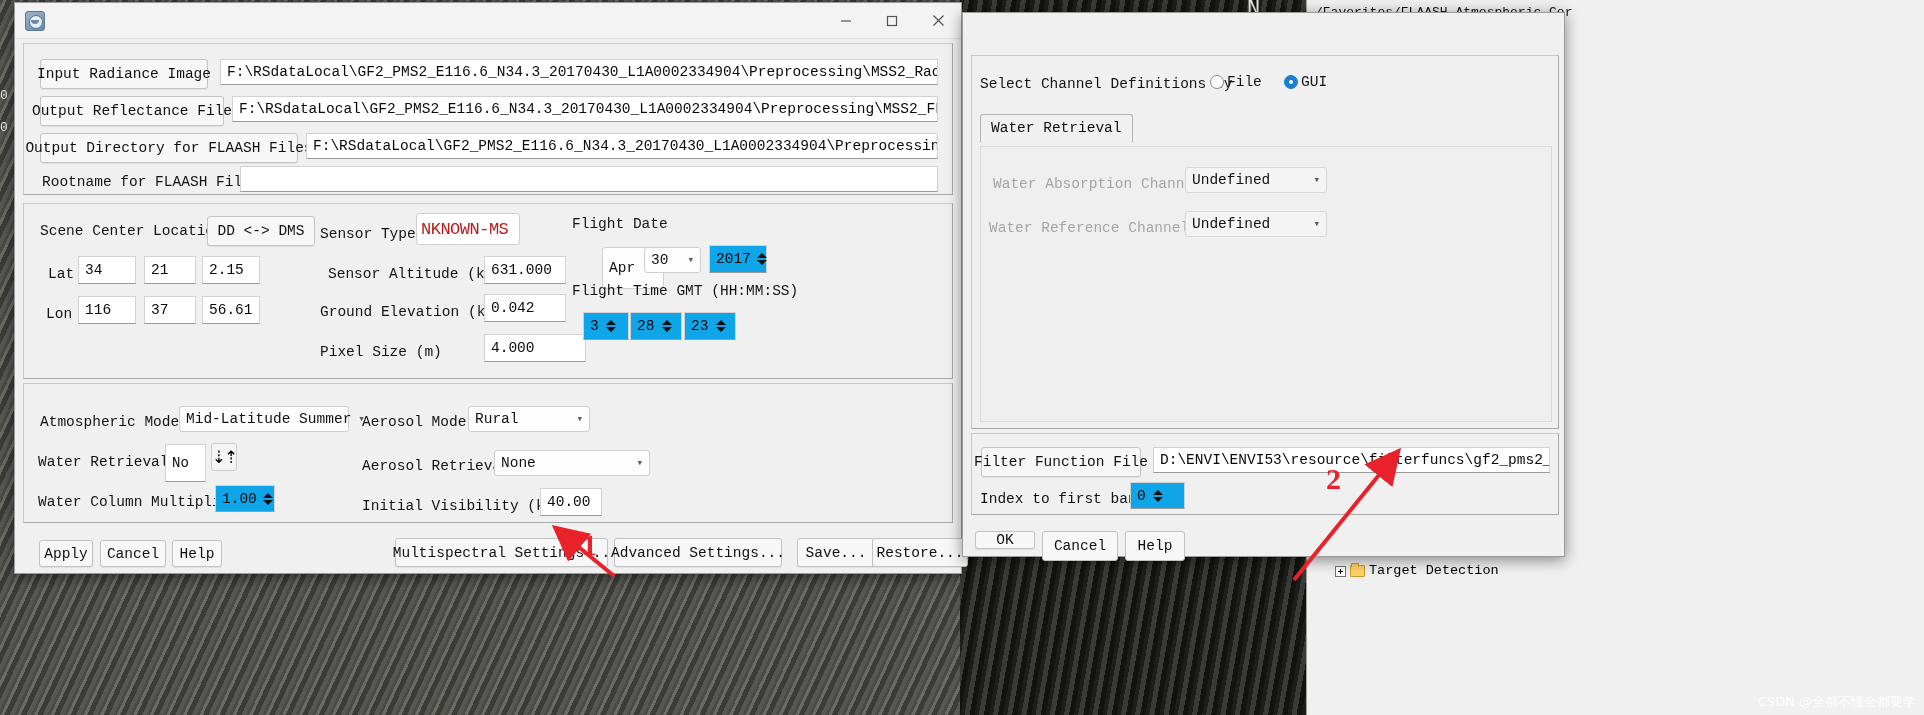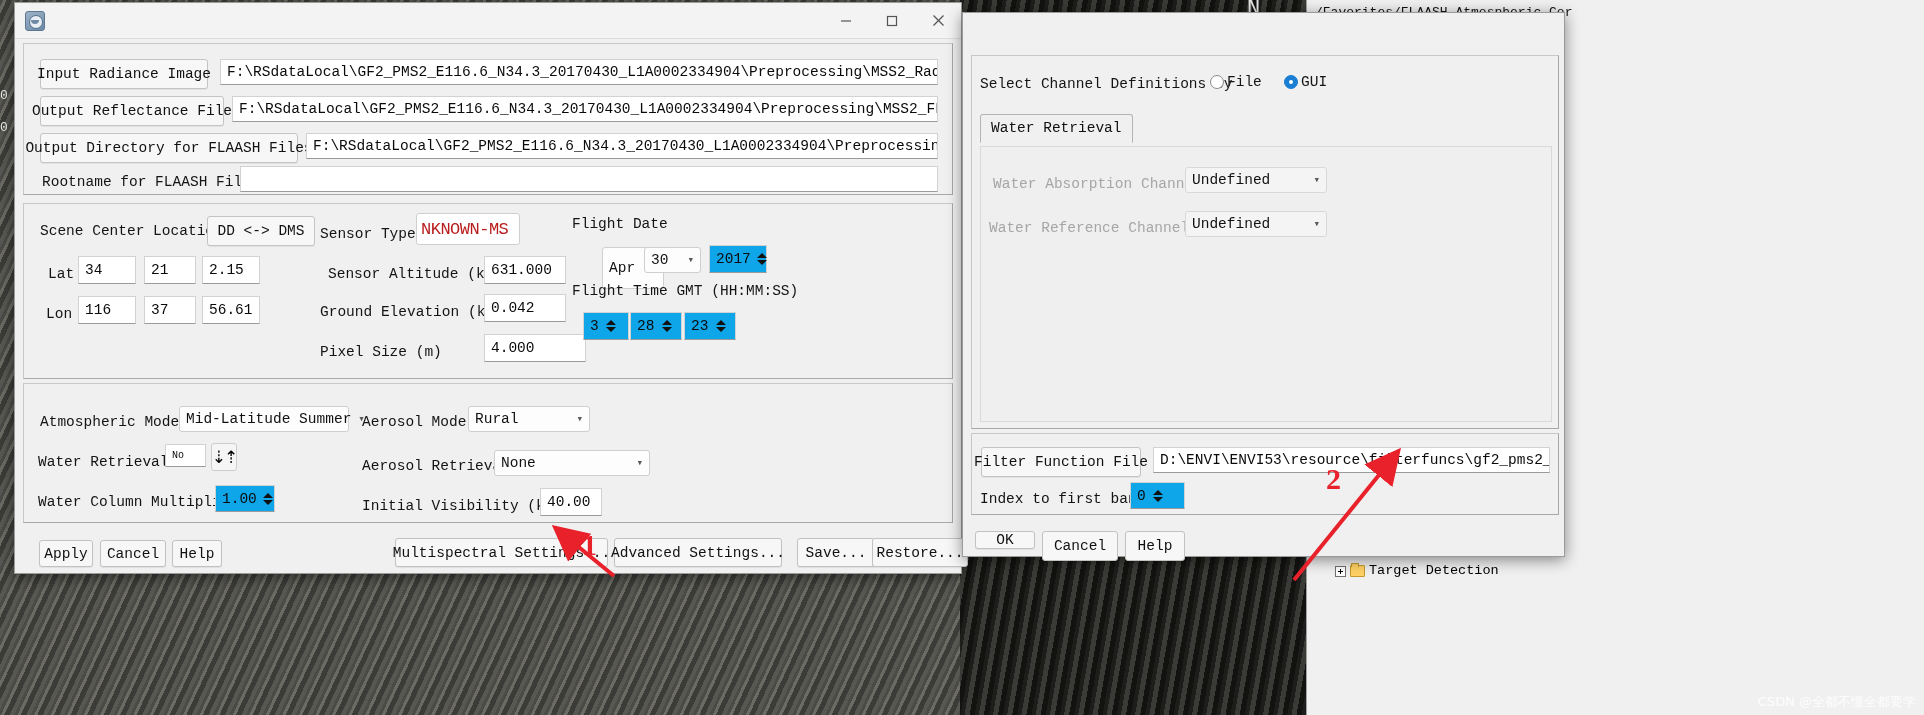--- a/index.html
+++ b/index.html
@@ -355,21 +355,21 @@
         <span class="chev">▾</span>
       </div>
 
       <span class="static-lbl" style="position:absolute; left:338px; top:30px;">Aerosol Model</span>
       <div class="combo" style="position:absolute; left:444px; top:22px; width:122px; height:26px;">
         <span>Rural</span>
         <span class="chev">▾</span>
       </div>
 
       <span class="static-lbl" style="position:absolute; left:14px; top:70px;">Water Retrieval</span>
-      <div class="txtfield" style="position:absolute; left:141px; top:60px; width:41px; height:23px; font-size:10px;">No</div>
+      <div class="txtfield" style="position:absolute; left:141px; top:60px; width:41px; height:38px; font-size:14px;">No</div>
       <span style="position:absolute; left:187px; top:59px; width:26px; height:28px;
                    background:#f5f5f5; border:1px solid #cdcdcd; border-radius:3px;
                    display:flex; align-items:center; justify-content:center;">
         <span style="font-size:17px; line-height:1; color:#000; letter-spacing:-2px;">⇣⇡</span>
       </span>
 
       <span class="static-lbl" style="position:absolute; left:338px; top:74px;">Aerosol Retrieval</span>
       <div class="combo" style="position:absolute; left:470px; top:66px; width:156px; height:26px;">
         <span>None</span>
         <span class="chev">▾</span>

